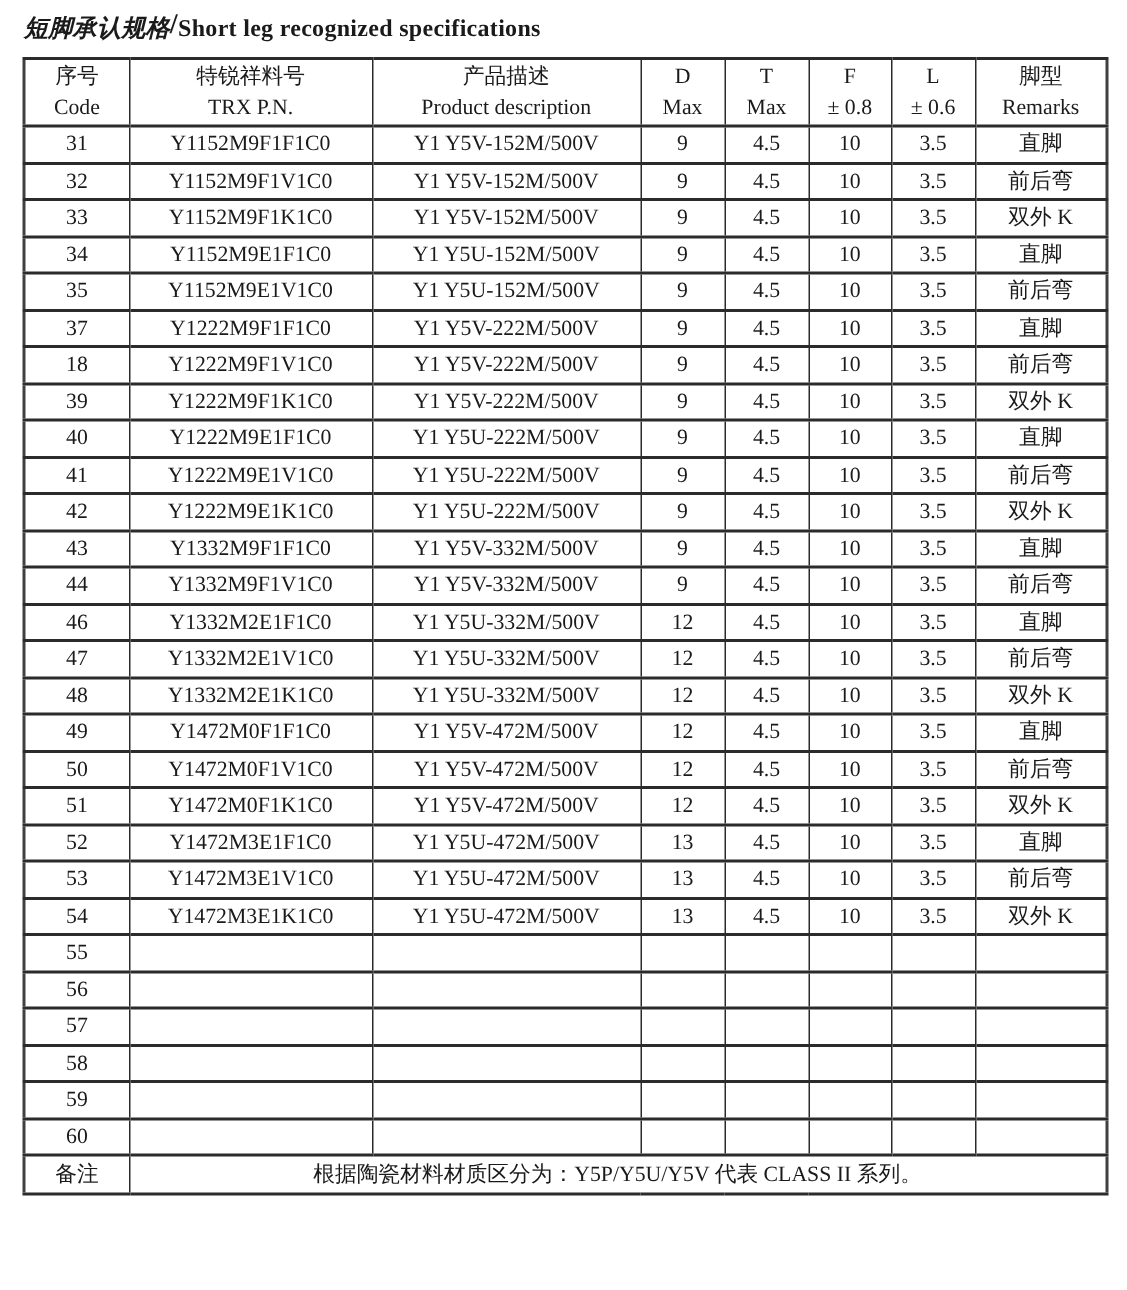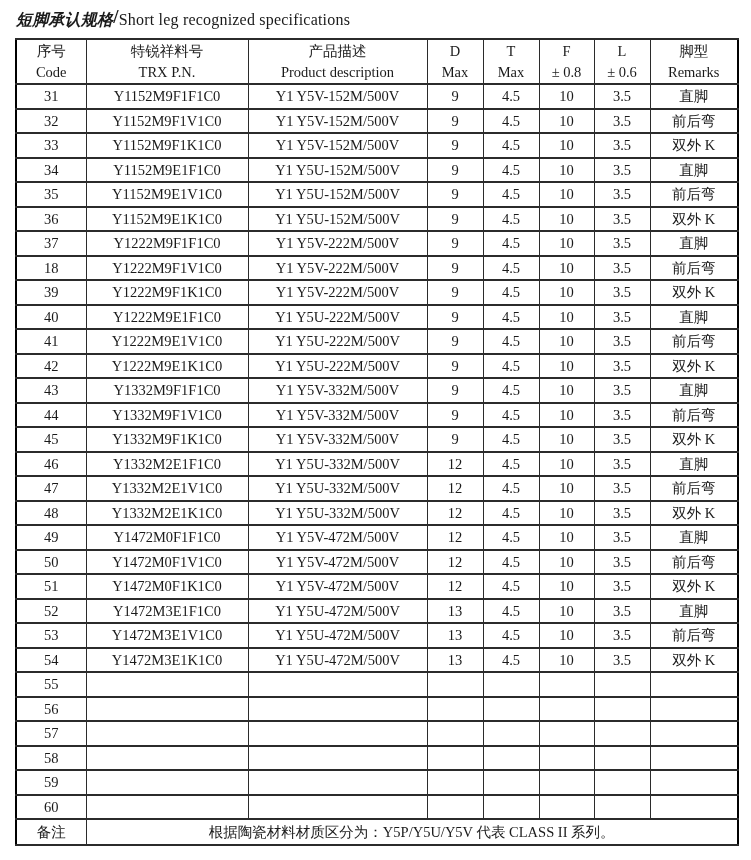--- a/index.html
+++ b/index.html
@@ -29,21 +29,21 @@
     font-weight: bold;
     font-style: italic;
     font-size: 16px;
   }
   .title-sep {
     font-weight: bold;
     font-size: 19px;
     vertical-align: 2px;
   }
   .title-en {
-    font-weight: normal;
+    font-weight: bold;
     font-size: 16px;
   }
   table.spec-table {
     position: absolute;
     left: 15px;
     top: 38px;
     width: 722px;
     border-collapse: collapse;
     table-layout: fixed;
     font-size: 14.5px;
@@ -55,21 +55,21 @@
     border-top: 2px solid #2b2b2b;
     border-bottom: 2px solid #2b2b2b;
     padding: 0 2px;
     text-align: center;
     vertical-align: middle;
     overflow: hidden;
     white-space: nowrap;
     font-weight: normal;
   }
   table.spec-table {
-    border: 2px solid #000000;
+    border: 2px solid #404040;
   }
   thead th { height: 43px; }
   tbody td { height: 22.5px; line-height: 22.5px; }
   tr.note-row td {
     height: 24px;
     line-height: 24px;
   }
   .hdr-line { line-height: 21px; }
   td.note-text {
     text-align: left;
@@ -185,30 +185,20 @@
           <td>35</td>
           <td>Y1152M9E1V1C0</td>
           <td>Y1 Y5U-152M/500V</td>
           <td>9</td>
           <td>4.5</td>
           <td>10</td>
           <td>3.5</td>
           <td>前后弯</td>
         </tr>
         <tr>
-          <td>36</td>
-          <td>Y1152M9E1K1C0</td>
-          <td>Y1 Y5U-152M/500V</td>
-          <td>9</td>
-          <td>4.5</td>
-          <td>10</td>
-          <td>3.5</td>
-          <td>双外 K</td>
-        </tr>
-        <tr>
           <td>37</td>
           <td>Y1222M9F1F1C0</td>
           <td>Y1 Y5V-222M/500V</td>
           <td>9</td>
           <td>4.5</td>
           <td>10</td>
           <td>3.5</td>
           <td>直脚</td>
         </tr>
         <tr>
@@ -273,30 +263,20 @@
         </tr>
         <tr>
           <td>44</td>
           <td>Y1332M9F1V1C0</td>
           <td>Y1 Y5V-332M/500V</td>
           <td>9</td>
           <td>4.5</td>
           <td>10</td>
           <td>3.5</td>
           <td>前后弯</td>
-        </tr>
-        <tr>
-          <td>45</td>
-          <td>Y1332M9F1K1C0</td>
-          <td>Y1 Y5V-332M/500V</td>
-          <td>9</td>
-          <td>4.5</td>
-          <td>10</td>
-          <td>3.5</td>
-          <td>双外 K</td>
         </tr>
         <tr>
           <td>46</td>
           <td>Y1332M2E1F1C0</td>
           <td>Y1 Y5U-332M/500V</td>
           <td>12</td>
           <td>4.5</td>
           <td>10</td>
           <td>3.5</td>
           <td>直脚</td>

